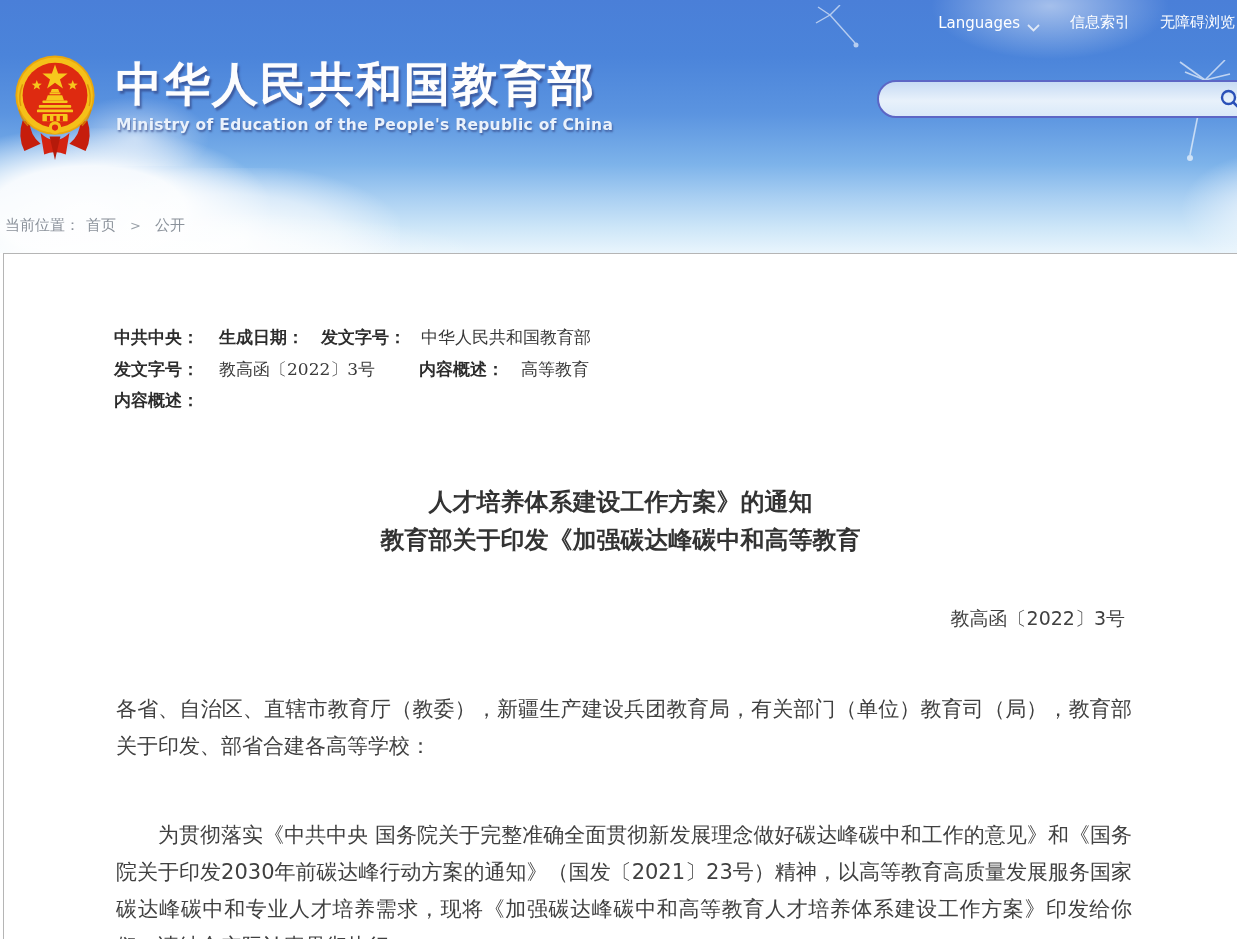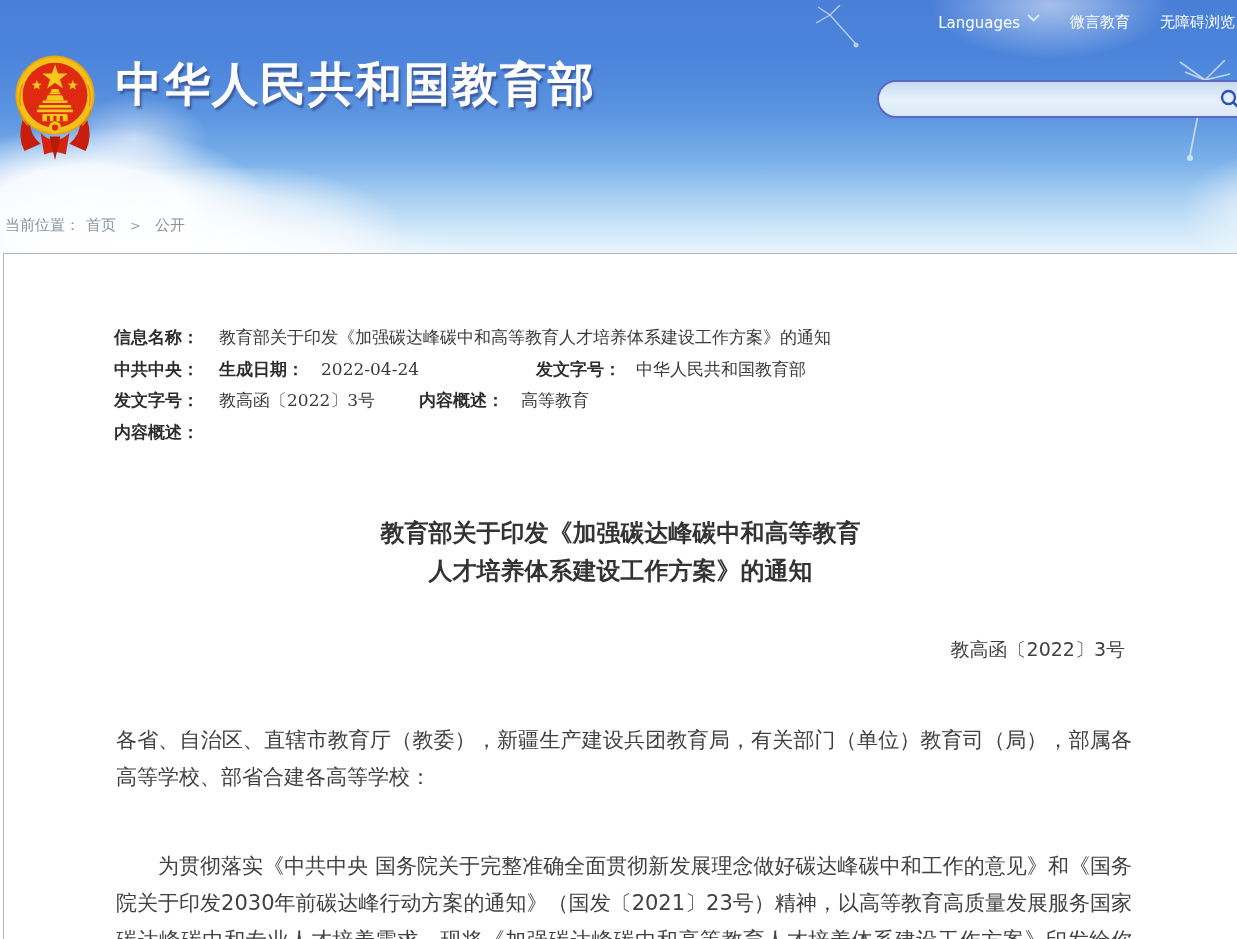--- a/index.html
+++ b/index.html
@@ -31,21 +31,21 @@
   .c6 { left:1180px; top:150px; width:140px; height:120px;
     background:radial-gradient(ellipse at 70% 50%, rgba(255,255,255,.85) 0%, rgba(255,255,255,0) 70%); }
   .seed { position:absolute; opacity:.8; }
 
   
   .topbar {
     position:absolute; top:13px; right:2px;
     display:flex; align-items:center; gap:30px;
     font-size:15px; color:#fff; z-index:5;
   }
-  .toplink { color:#fff; text-decoration:none; display:flex; align-items:flex-start; gap:7px; cursor:pointer; white-space:nowrap; }
+  .toplink { color:#fff; text-decoration:none; display:flex; align-items:flex-end; gap:7px; cursor:pointer; white-space:nowrap; }
 
   
   .brand { position:absolute; left:10px; top:50px; display:flex; align-items:flex-start; z-index:4; cursor:pointer; }
   .brand-text { margin-left:16px; margin-top:8px; }
   .site-title-cn {
     font-size:46px; font-weight:bold; color:#fdfdfe; letter-spacing:2px; line-height:1.15;
     text-shadow:2px 3px 2px rgba(43,58,122,.6), 0 0 1px rgba(255,255,255,.8);
   }
   .site-title-en {
     font-size:15.5px; font-weight:bold; color:#e9f1fb; margin-top:5px; letter-spacing:.3px;
@@ -132,21 +132,21 @@
   </svg>
 
   <div class="topbar">
     <a class="toplink">
       <span>Languages</span>
       <svg width="13" height="8" viewBox="0 0 13 8">
         <path d="M1 1 L6.5 6.5 L12 1" stroke="#dfe8f6" stroke-width="1.8" fill="none"></path>
       </svg>
     </a>
     <a class="toplink">
-      <span>微言教育</span>
+      <span>信息索引</span>
     </a>
     <a class="toplink">
       <span>无障碍浏览</span>
     </a>
   </div>
 
   <div class="brand">
     <svg width="90" height="112" viewBox="0 0 100 124">
 
       <path d="M14 78 Q8 96 16 112 L34 104 Q22 94 22 80 Z" fill="#c61d0c"></path>
@@ -182,20 +182,21 @@
           <rect x="41" y="73" width="3.4" height="6"></rect>
           <rect x="48.2" y="73" width="3.4" height="6"></rect>
           <rect x="55.4" y="73" width="3.4" height="6"></rect>
         </g>
 
       <circle cx="50" cy="86" r="7" fill="#f5c019"></circle>
       <circle cx="50" cy="86" r="3.4" fill="#de2a10"></circle>
     </svg>
     <div class="brand-text">
       <div class="site-title-cn">中华人民共和国教育部</div>
+      <div class="site-title-en">Ministry of Education of the People's Republic of China</div>
     </div>
   </div>
 
   <div class="search">
     <input type="text" value="" style="">
     <button class="search-btn">
       <svg width="22" height="22" viewBox="0 0 22 22">
         <circle cx="9.5" cy="9.5" r="6.5" stroke="#2b51b8" stroke-width="2.4" fill="none"></circle>
         <path d="M14.5 14.5 L20 20" stroke="#2b51b8" stroke-width="2.6" stroke-linecap="round"></path>
       </svg>
@@ -207,43 +208,38 @@
     <a>首页</a>
     <span class="crumb-sep">&gt;</span>
     <a>公开</a>
   </div>
 </div>
 
 <div class="main-box">
 
   <div class="meta">
     <div class="meta-row">
-      <span class="m-lab">信息名称：</span>
-      <span class="m-val">教育部关于印发《加强碳达峰碳中和高等教育人才培养体系建设工作方案》的通知</span>
-    </div>
-    <div class="meta-row">
       <span class="m-lab">中共中央：</span>
       <span class="m-lab lab2">生成日期：</span>
-      <span class="m-val w215">2022-04-24</span>
       <span class="m-lab lab3">发文字号：</span>
       <span class="m-val">中华人民共和国教育部</span>
     </div>
     <div class="meta-row">
       <span class="m-lab">发文字号：</span>
       <span class="m-val w200">教高函〔2022〕3号</span>
       <span class="m-lab lab2">内容概述：</span>
       <span class="m-val">高等教育</span>
     </div>
     <div class="meta-row">
       <span class="m-lab">内容概述：</span>
     </div>
   </div>
 
   <div class="art-title">
+    <div>人才培养体系建设工作方案》的通知</div>
     <div>教育部关于印发《加强碳达峰碳中和高等教育</div>
-    <div>人才培养体系建设工作方案》的通知</div>
   </div>
 
   <div class="doc-num">教高函〔2022〕3号</div>
 
-  <p class="para p1">各省、自治区、直辖市教育厅（教委），新疆生产建设兵团教育局，有关部门（单位）教育司（局），部属各高等学校、部省合建各高等学校：</p>
+  <p class="para p1">各省、自治区、直辖市教育厅（教委），新疆生产建设兵团教育局，有关部门（单位）教育司（局），教育部关于印发、部省合建各高等学校：</p>
   <p class="para p2">为贯彻落实《中共中央 国务院关于完整准确全面贯彻新发展理念做好碳达峰碳中和工作的意见》和《国务院关于印发2030年前碳达峰行动方案的通知》（国发〔2021〕23号）精神，以高等教育高质量发展服务国家碳达峰碳中和专业人才培养需求，现将《加强碳达峰碳中和高等教育人才培养体系建设工作方案》印发给你们，请结合实际认真贯彻执行。</p>
 </div>
 
 </body></html>

